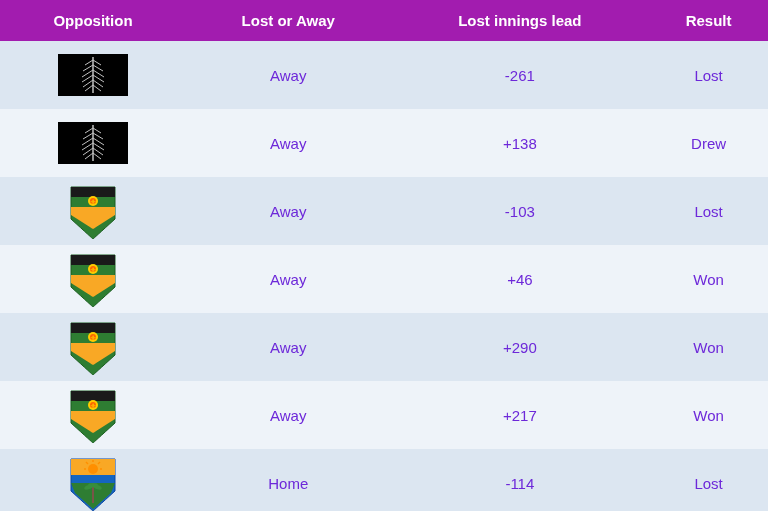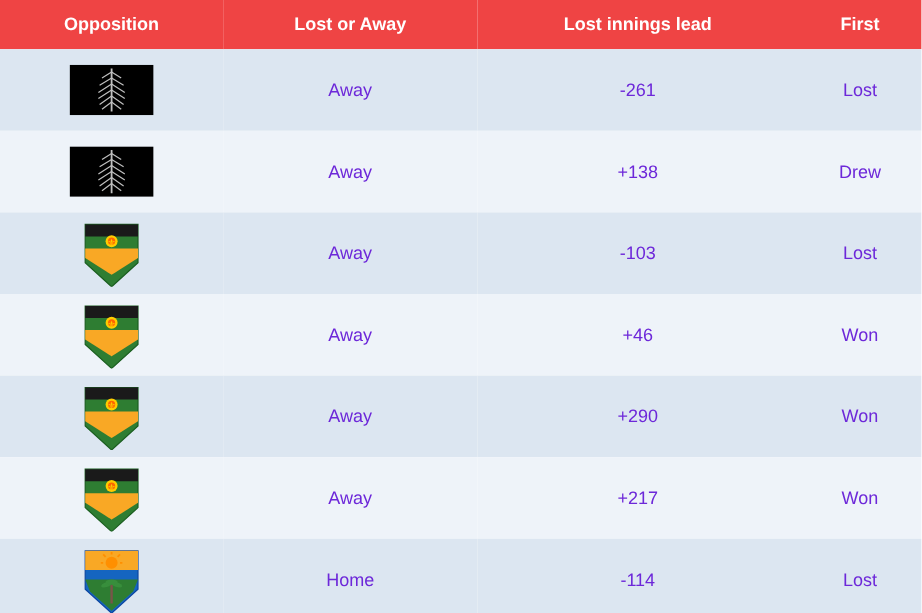--- a/index.html
+++ b/index.html
@@ -10,21 +10,21 @@
       width: 768px;
       min-height: 511px;
     }
 
     table {
       width: 768px;
       border-collapse: collapse;
     }
 
     thead tr {
-      background-color: #ef4444;
+      background-color: #a21caf;
     }
 
     thead th {
       color: #ffffff;
       font-weight: bold;
       font-size: 15px;
       padding: 12px 10px;
       text-align: center;
     }
 
@@ -66,21 +66,21 @@
   </style>
 </head>
 <body>
 
 <table>
   <thead>
     <tr>
       <th>Opposition</th>
       <th>Lost or Away</th>
       <th>Lost innings lead</th>
-      <th>First</th>
+      <th>Result</th>
     </tr>
   </thead>
   <tbody id="table-body">
   <tr>
     <td>
       <div class="flag-cell">
 
     <svg width="70" height="42" viewBox="0 0 70 42" xmlns="http://www.w3.org/2000/svg">
       <rect width="70" height="42" fill="#000000"></rect>
 

